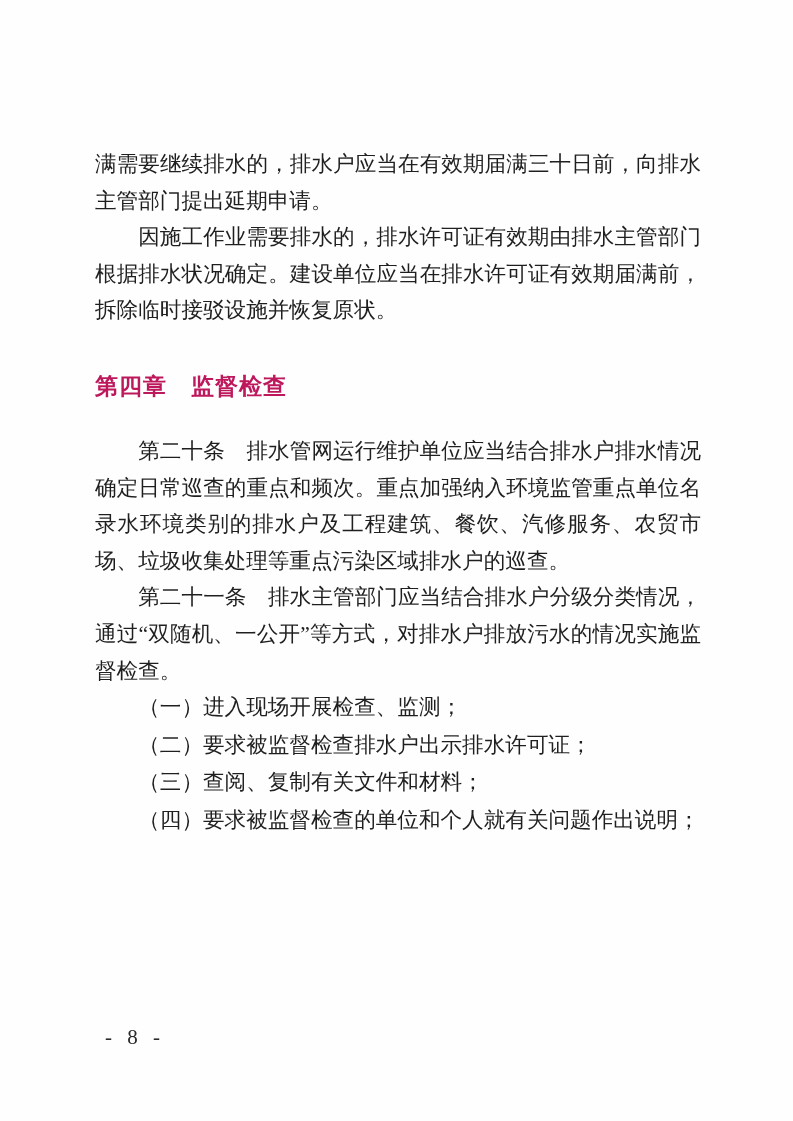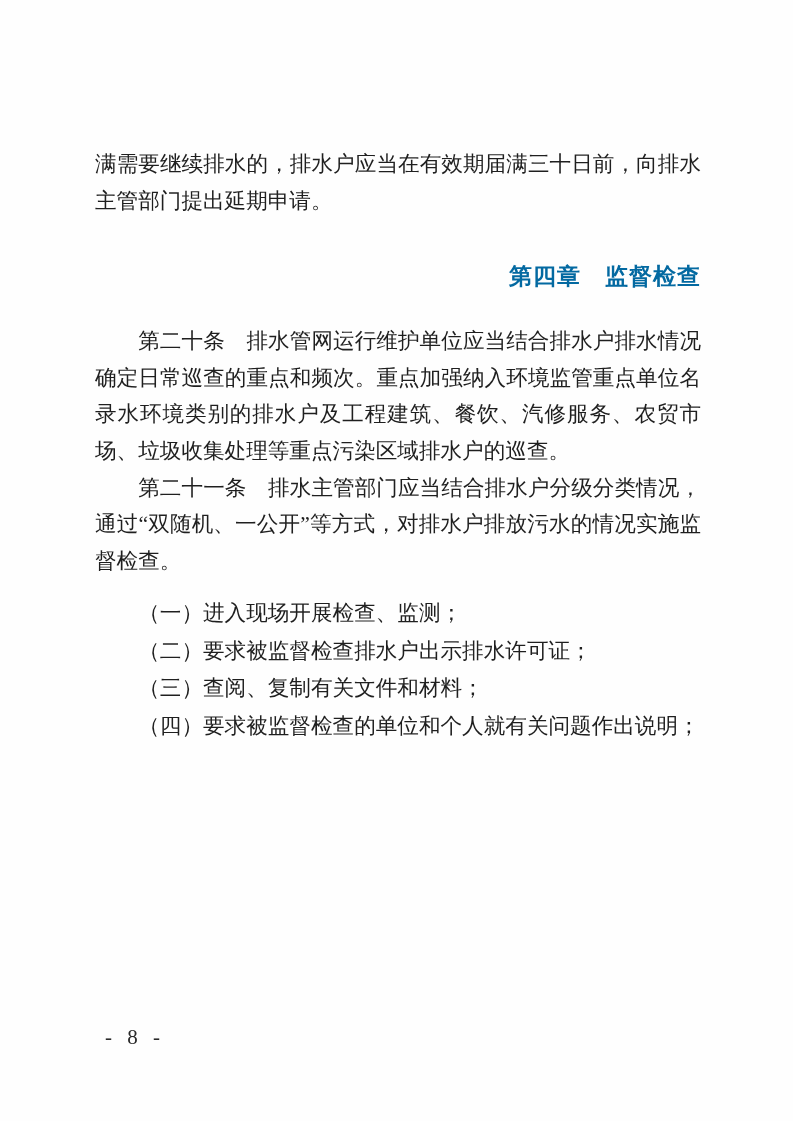--- a/index.html
+++ b/index.html
@@ -33,51 +33,52 @@
     word-break: break-all;
   }
   p.no-indent {
     text-indent: 0;
   }
   h2.chapter-heading {
     font-family: "Liberation Sans", "DejaVu Sans", sans-serif;
     font-weight: bold;
     font-size: 23px;
     line-height: 34px;
-    text-align: right;
+    text-align: left;
     letter-spacing: 1px;
     margin: 40px 0 30px 0;
-    color: #0369a1;
+    color: #be185d;
   }
   p.measure {
     line-height: 37.5px;
     text-align: left;
   }
   p.measure-first {
-    margin-top: 16px;
+    margin-top: 0;
   }
   .page-footer {
     position: absolute;
     left: 105px;
     top: 1024px;
     font-size: 21px;
     line-height: 26px;
     letter-spacing: 5px;
     color: #2a2a2a;
     font-family: "Liberation Serif", "DejaVu Serif", serif;
   }
 </style>
 </head>
 <body>
 
 <div class="page">
   <div class="content">
 
     <p class="body-text no-indent">满需要继续排水的，排水户应当在有效期届满三十日前，向排水主管部门提出延期申请。</p>
 
+    <p class="body-text">因施工作业需要排水的，排水许可证有效期由排水主管部门根据排水状况确定。建设单位应当在排水许可证有效期届满前，拆除临时接驳设施并恢复原状。</p>
 
     <h2 class="chapter-heading">第四章　监督检查</h2>
 
 
     <p class="body-text">第二十条　排水管网运行维护单位应当结合排水户排水情况确定日常巡查的重点和频次。重点加强纳入环境监管重点单位名录水环境类别的排水户及工程建筑、餐饮、汽修服务、农贸市场、垃圾收集处理等重点污染区域排水户的巡查。</p>
 
     <p class="body-text">第二十一条　排水主管部门应当结合排水户分级分类情况，通过“双随机、一公开”等方式，对排水户排放污水的情况实施监督检查。</p>
 
 
     <p class="body-text measure measure-first">（一）进入现场开展检查、监测；</p>

